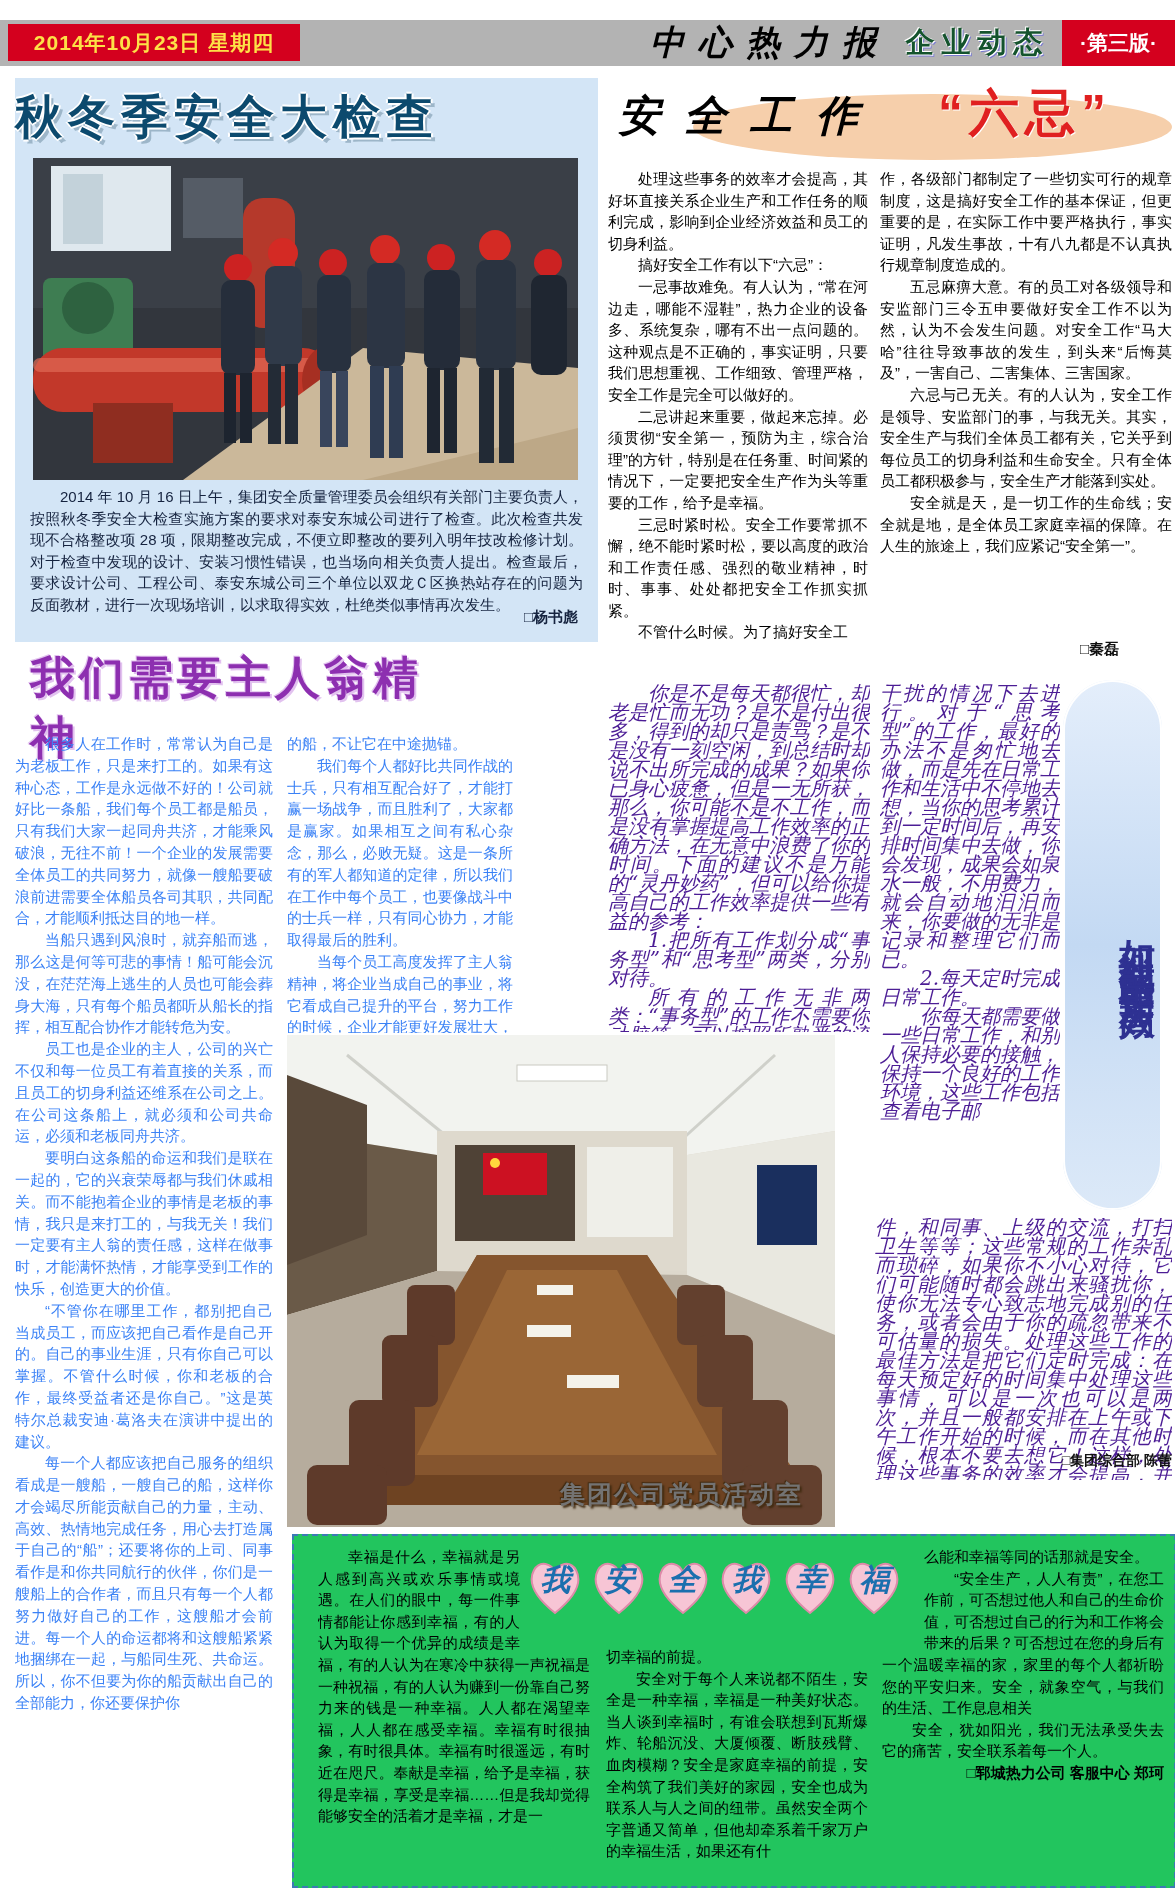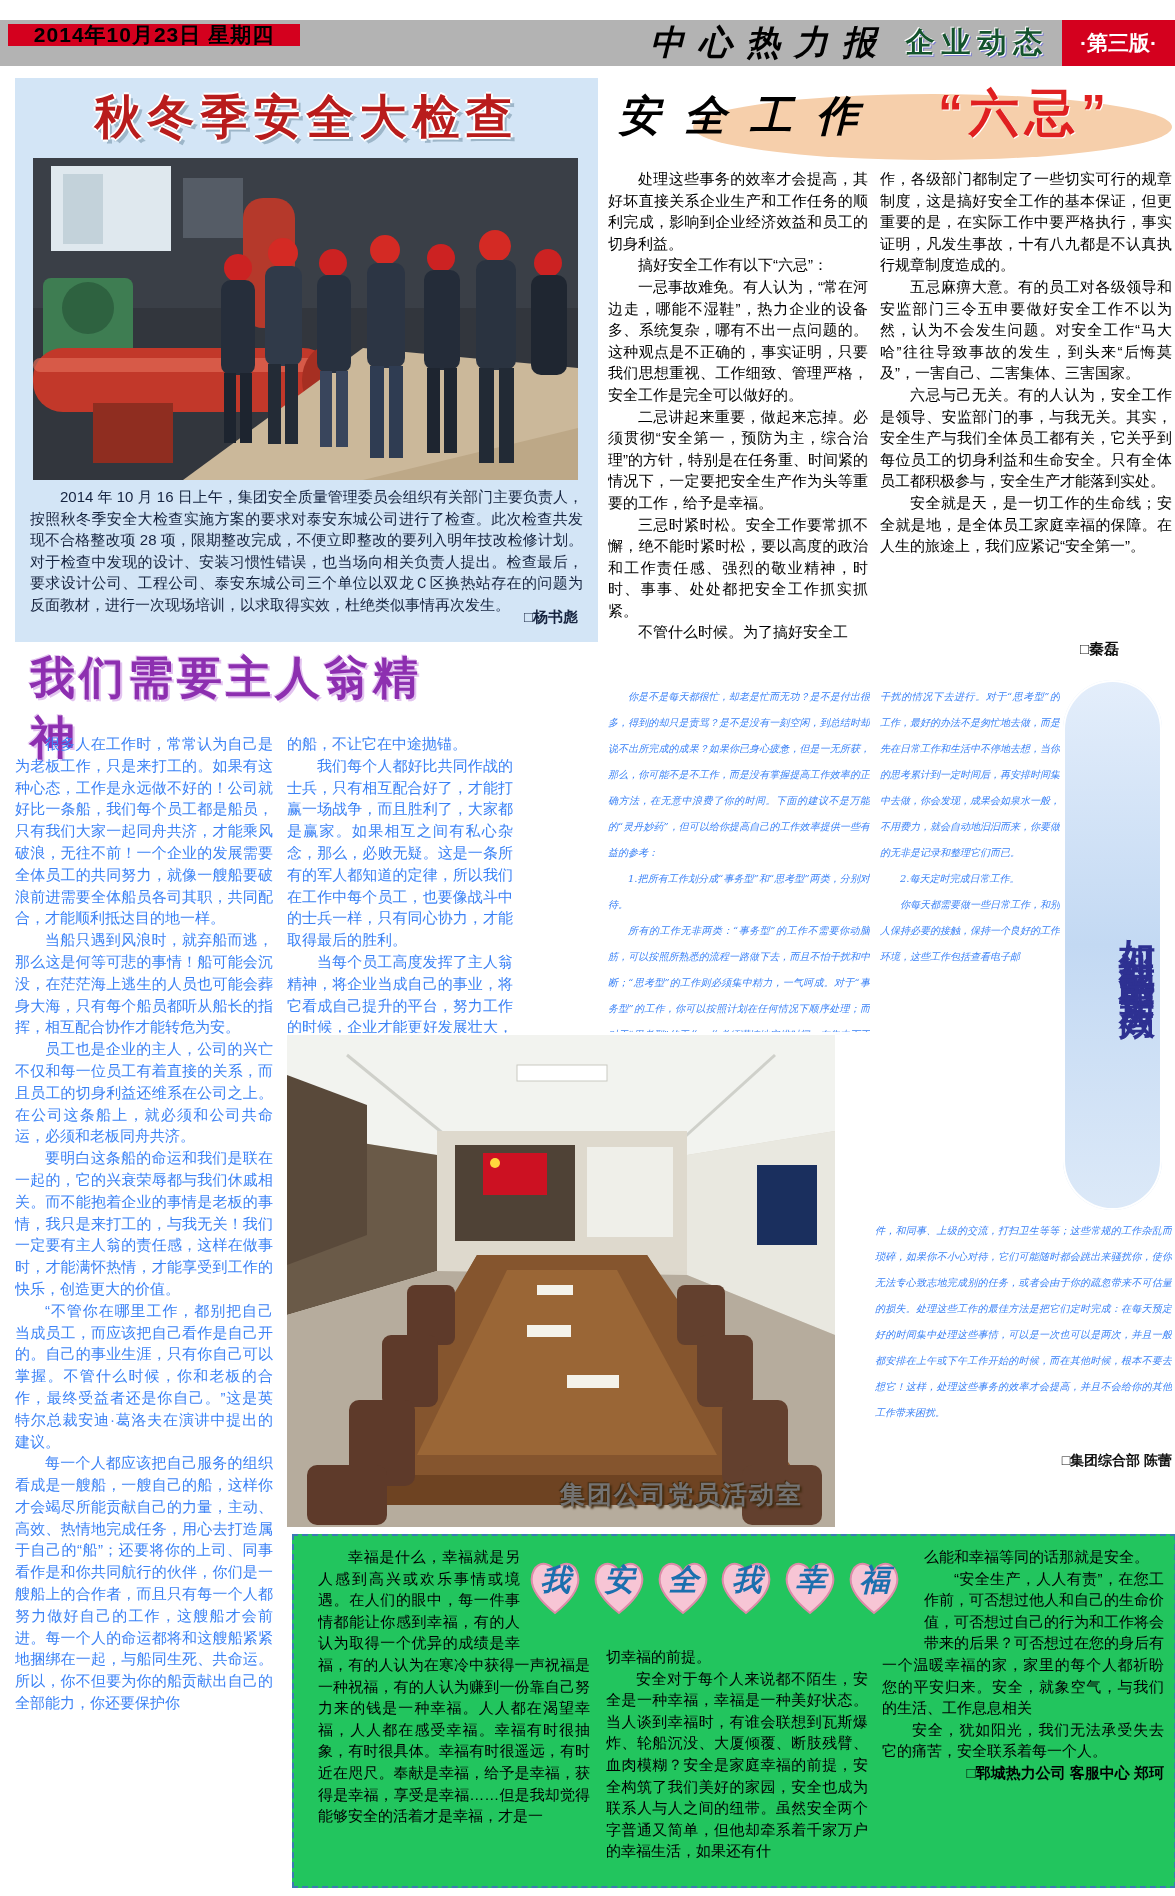--- a/index.html
+++ b/index.html
@@ -1,32 +1,32 @@
 <!DOCTYPE html>
 <html><head>
 <meta charset="utf-8">
 <style>
   html,body{margin:0;padding:0;background:#e8e8e8;}
   #page{position:relative;width:1175px;height:1896px;background:#ffffff;overflow:hidden;
         font-family:"Liberation Sans",sans-serif;color:#111;}
   
   .masthead{position:absolute;left:0;top:20px;width:1175px;height:46px;background:#b3b3b3;}
-  .date-box{position:absolute;left:8px;top:4px;width:292px;height:22px;background:#d4001e;
-            color:#000000;font-size:21px;font-weight:bold;display:flex;align-items:center;justify-content:center;letter-spacing:1px;}
+  .date-box{position:absolute;left:8px;top:4px;width:292px;height:37px;background:#d4001e;
+            color:#fde047;font-size:21px;font-weight:bold;display:flex;align-items:center;justify-content:center;letter-spacing:1px;}
   .paper-name{position:absolute;left:640px;top:2px;width:260px;height:42px;color:#000;
             font-family:"DejaVu Serif",serif;font-size:34px;font-weight:bold;letter-spacing:14px;
             display:flex;align-items:center;justify-content:center;font-style:italic;}
   .column-name{position:absolute;left:895px;top:3px;width:165px;height:40px;color:#14532d;
             font-size:29px;font-weight:bold;letter-spacing:7px;display:flex;align-items:center;justify-content:center;
             text-shadow:1px 1px 0 #fff,-1px -1px 0 #fff,2px 2px 0 #7a7ad0;}
   .edition-box{position:absolute;left:1062px;top:0;width:113px;height:46px;background:#d4001e;color:#fff;
             font-size:21px;font-weight:bold;display:flex;align-items:center;justify-content:center;}
   
   .art1{position:absolute;left:15px;top:78px;width:583px;height:564px;background:#d3e5f6;}
-  .art1-title{position:absolute;left:0;top:8px;width:100%;text-align:center;font-size:47px;font-weight:bold;color:#b91c1c;
+  .art1-title{position:absolute;left:0;top:8px;width:100%;font-size:47px;font-weight:bold;color:#0c4a6e;
             letter-spacing:6px;text-shadow:2px 0 0 #fff,-2px 0 0 #fff,0 2px 0 #fff,0 -2px 0 #fff,4px 4px 0 #9db6c9;}
   .art1-photo{position:absolute;left:18px;top:80px;width:545px;height:322px;background:#2b2f36;overflow:hidden;}
   .art1-body{position:absolute;left:15px;top:408px;width:553px;height:148px;font-size:15px;line-height:21.5px;
             text-align:justify;color:#15233f;overflow:hidden;}
   .art1-body p{margin:0;text-indent:2em;}
   .art1-author{position:absolute;right:20px;top:530px;font-size:15px;font-weight:bold;color:#15233f;}
   
   .art2-titlewrap{position:absolute;left:608px;top:80px;width:564px;height:80px;}
   .art2-ellipse{position:absolute;left:85px;top:14px;width:479px;height:66px;background:#f6cfab;border-radius:50%;}
   .art2-title-black{position:absolute;left:10px;top:8px;font-family:"DejaVu Serif",serif;font-size:42px;font-weight:bold;
@@ -47,21 +47,21 @@
   .art3-col p.cont{text-indent:0;}
   .colA{left:15px;top:733px;width:258px;height:1155px;}
   .colB{left:287px;top:733px;width:226px;height:300px;}
   .art3-author{position:absolute;left:300px;top:1040px;width:215px;text-align:right;font-size:14px;font-weight:bold;}
   
   .photo2{position:absolute;left:287px;top:1035px;width:548px;height:492px;overflow:hidden;background:#c9c4b8;}
   .photo2-caption{position:absolute;left:560px;top:1478px;font-size:25px;font-weight:bold;color:#737373;
             letter-spacing:2px;text-shadow:2px 2px 2px #402a10,-1px -1px 1px #402a10;}
   
   .eff{font-family:"DejaVu Serif",serif;font-style:italic;}
-  .eff-box{position:absolute;font-size:10px;line-height:26px;text-align:justify;color:#3b82f6;overflow:hidden;}
+  .eff-box{position:absolute;font-size:20px;line-height:19px;text-align:justify;color:#4c1d95;overflow:hidden;}
   .eff-box p{margin:0;text-indent:2em;}
   .eff-box p.cont{text-indent:0;}
   .eff1{left:608px;top:684px;width:262px;height:348px;}
   .eff2{left:880px;top:684px;width:180px;height:528px;}
   .eff3{left:875px;top:1218px;width:297px;height:262px;}
   .eff-author{position:absolute;left:955px;top:1452px;width:217px;text-align:right;font-size:14px;font-weight:bold;
             font-family:"Liberation Sans",sans-serif;font-style:normal;}
   
   .pill{position:absolute;left:1063px;top:680px;width:99px;height:530px;border-radius:50px;
         background:linear-gradient(180deg,#e4eefb 0%,#c3d9f3 50%,#dce9f8 100%);box-shadow:inset 0 0 0 2px #ffffff;}

